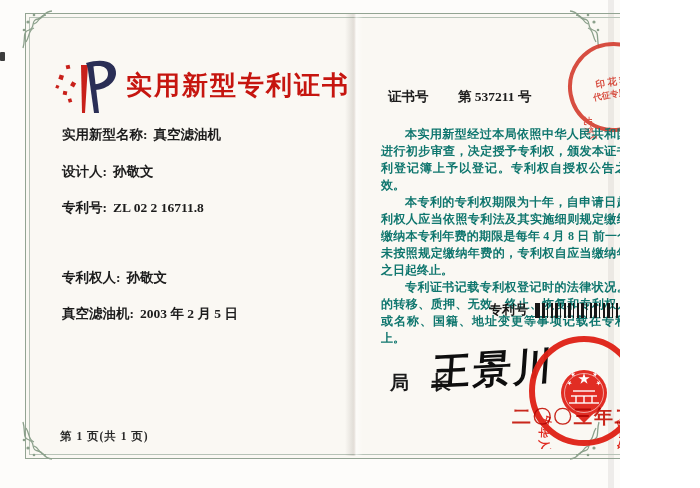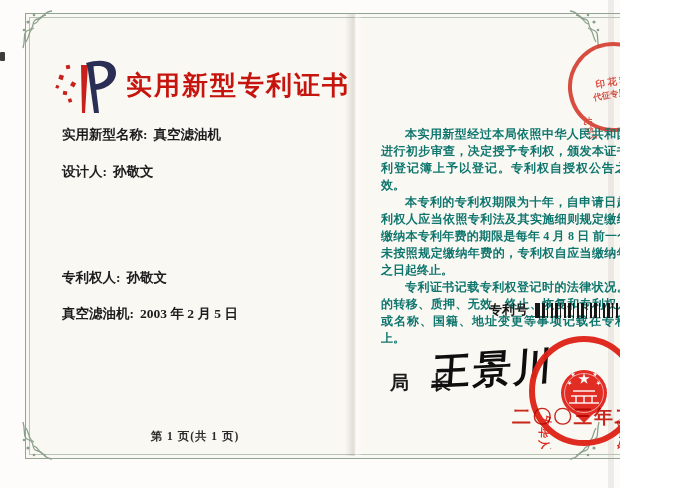--- a/index.html
+++ b/index.html
@@ -24,21 +24,21 @@
   .scan-mark{position:absolute;left:0;top:52px;width:5px;height:9px;background:#3c3c3c;border-radius:1px;}
 
   
   .logo{position:absolute;left:55px;top:55px;width:66px;height:62px;}
   .title{position:absolute;left:126px;top:68px;font-size:26px;font-weight:bold;
          color:#c6150f;letter-spacing:2px;white-space:nowrap;}
   .field{position:absolute;left:62px;font-size:13.5px;white-space:nowrap;color:#1c1c1c;}
   .field .lab{font-weight:700;}
   .field .val{font-weight:600;margin-left:6px;}
   .f0{top:126px;} .f1{top:163px;} .f2{top:199px;} .f3{top:234px;} .f4{top:269px;} .f5{top:305px;}
-  .pagenum{position:absolute;left:60px;top:429px;width:270px;text-align:center;
+  .pagenum{position:absolute;left:60px;top:429px;width:270px;
            font-size:11.5px;font-weight:600;letter-spacing:1px;color:#2a2a2a;}
 
   
   .certline{position:absolute;left:388px;top:88px;font-size:13.5px;font-weight:700;
             color:#1c1c1c;white-space:nowrap;}
   .certline .num{margin-left:26px;}
   .paras{position:absolute;left:381px;top:126px;width:285px;}
   .paras p{margin:0;font-size:12px;line-height:17px;font-weight:600;color:#0f766e;
            text-align:justify;text-indent:2em;}
   .pno-row{position:absolute;left:489px;top:301px;display:flex;align-items:center;gap:7px;}
@@ -135,28 +135,35 @@
     </svg>
   </div>
   <div class="title">实用新型专利证书</div>
 
   <div class="field f1">
     <span class="lab">设计人:</span><span class="val">孙敬文</span>
   </div>
   <div class="field f0">
     <span class="lab">实用新型名称:</span><span class="val">真空滤油机</span>
   </div>
+  <div class="field f2">
+    <span class="lab">专利号:</span><span class="val">ZL 02 2 16711.8</span>
+  </div>
   <div class="field f4">
     <span class="lab">专利权人:</span><span class="val">孙敬文</span>
   </div>
   <div class="field f5">
     <span class="lab">真空滤油机:</span><span class="val">2003 年 2 月 5 日</span>
   </div>
   <div class="pagenum">第 1 页(共 1 页)</div>
 
+  <div class="certline">
+    <span>证书号</span>
+    <span class="num">第 537211 号</span>
+  </div>
 
   <div class="tax-stamp">
     <svg viewBox="0 0 96 96">
       <circle cx="48" cy="48" r="43" fill="none" stroke="#d43c2e" stroke-width="4"></circle>
       <path id="taxArc" d="M 18.6,65 A 34,34 0 1 0 77.4,65" fill="none"></path>
       <text font-size="8.5" font-weight="bold" fill="#d43c2e" letter-spacing="2.2">
         <textPath href="#taxArc" startOffset="8">北京市海淀区地方税务局</textPath>
       </text>
       <text x="48" y="46" text-anchor="middle" font-size="9.5" font-weight="bold" fill="#d43c2e">印 花 税</text>
       <text x="48" y="58" text-anchor="middle" font-size="8.5" font-weight="bold" fill="#d43c2e">代征专用章</text>

